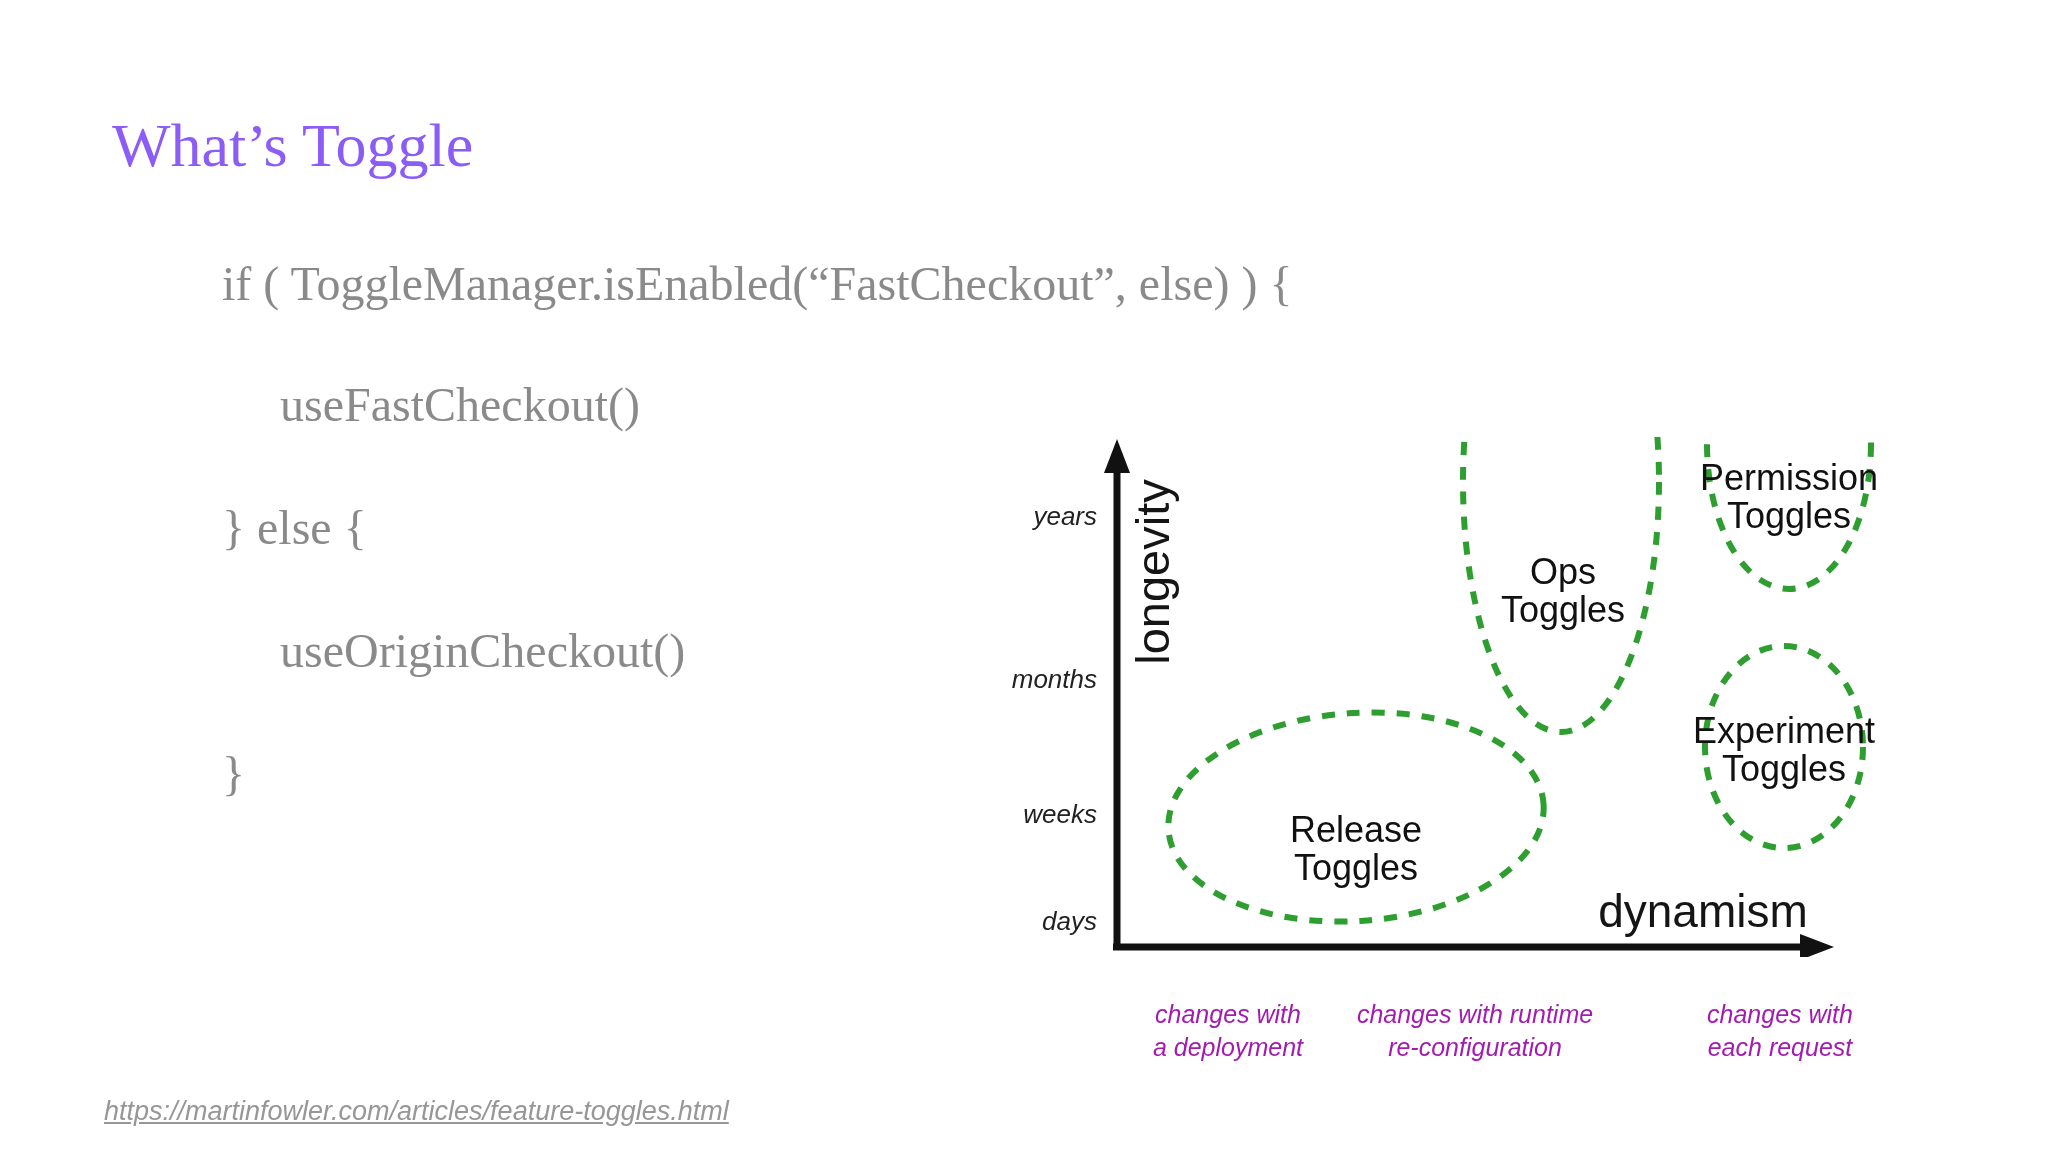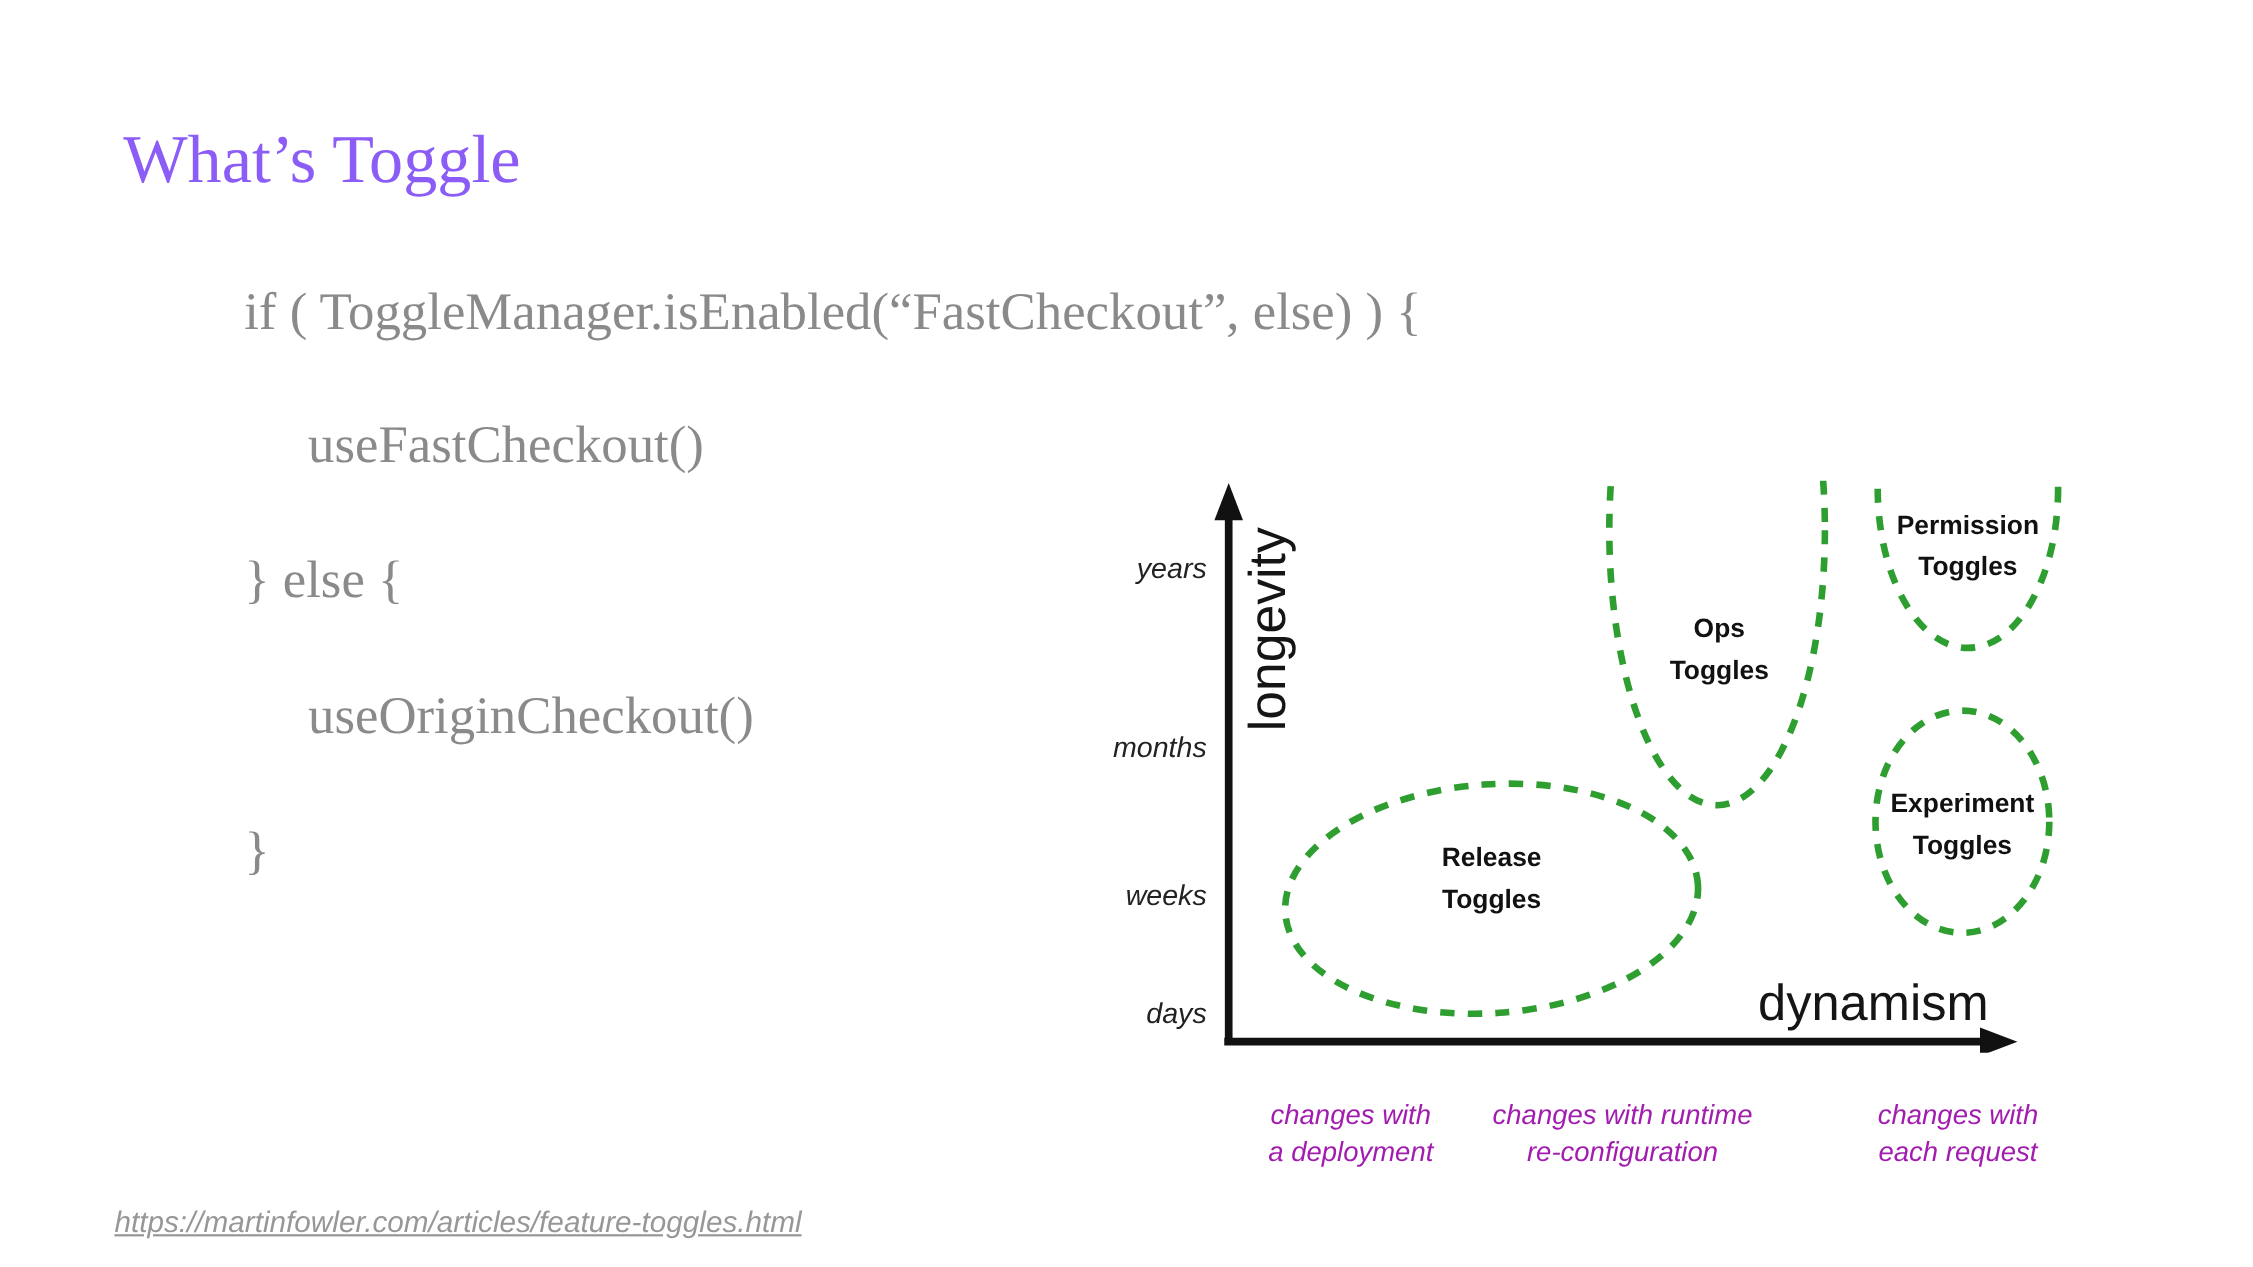--- a/index.html
+++ b/index.html
@@ -64,24 +64,24 @@
     white-space:nowrap;
     margin-top:24px;
   }
   .tick-years  { top:477px; }
   .tick-months { top:640px; }
   .tick-weeks  { top:775px; }
   .tick-days   { top:882px; }
 
   .region-label {
     transform:translate(-50%,-50%);
-    font-size:24px; line-height:38px; color:#111111;
-    text-align:center; white-space:pre-line;font-weight:bold;
+    font-size:36px; line-height:38px; color:#111111;
+    text-align:center; white-space:pre-line;
   }
-  .lbl-release    { left:1356px; top:799px; }
+  .lbl-release    { left:1356px; top:849px; }
   .lbl-ops        { left:1563px; top:591px; }
   .lbl-permission { left:1789px; top:497px; }
   .lbl-experiment { left:1784px; top:750px; }
 
   .x-caption {
     transform:translate(-50%,0);
     top:998px;
     font-size:25px; line-height:33px; font-style:italic; color:#a21caf;
     text-align:center; white-space:pre-line;
   }

